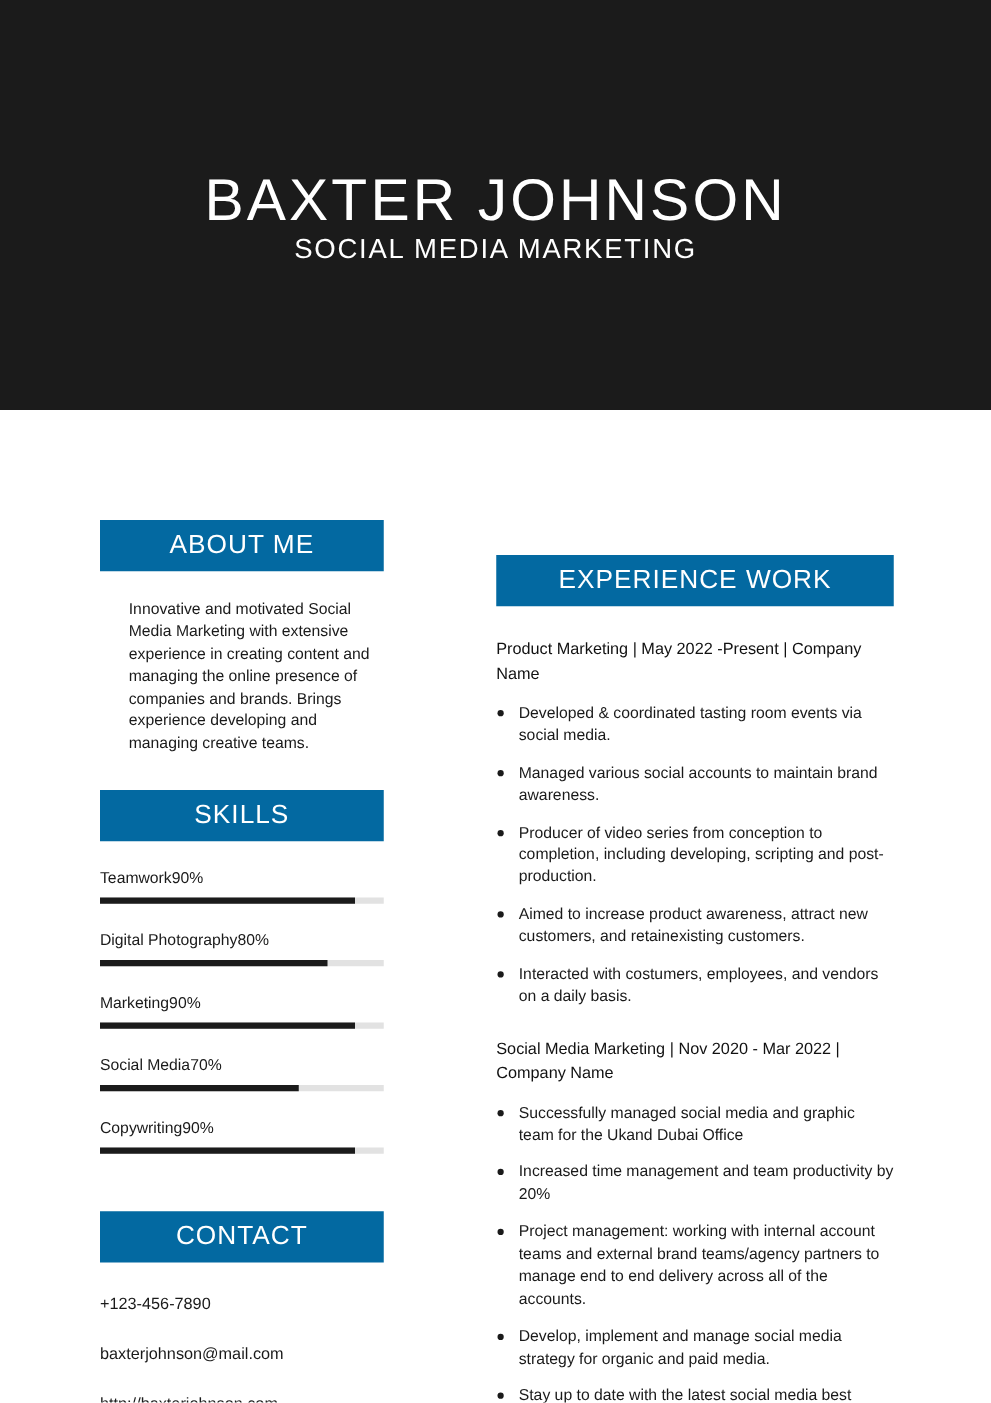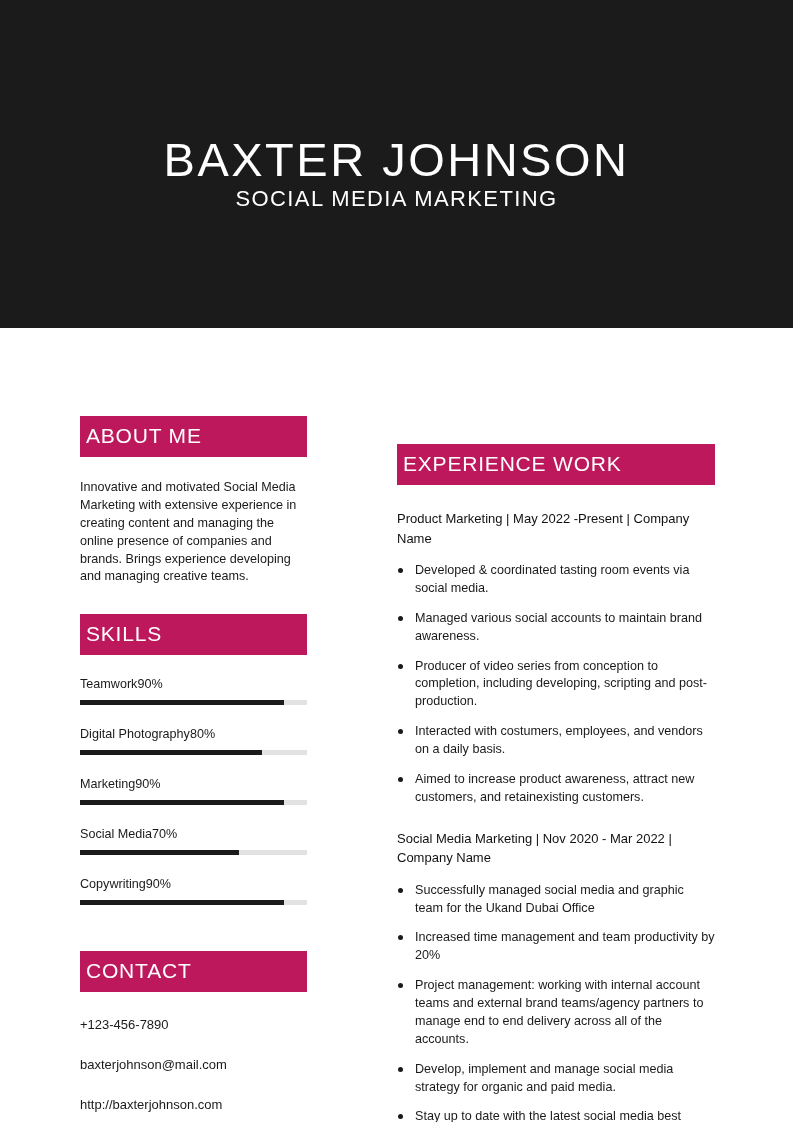--- a/index.html
+++ b/index.html
@@ -55,38 +55,40 @@
     flex: 0 0 227px;
   }
   .col-spacer { flex: 0 0 90px; }
   .col-right {
     flex: 1 1 auto;
     margin-top: 28px;
   }
 
   
   .bar {
-    background: #be185d;
+    background: #0369a1;
     color: #ffffff;
+    text-align: center;
     font-size: 21px;
     letter-spacing: 0.8px;
     padding: 9px 6px 10px;
     line-height: 1.05;
   }
   .bar-right {
     font-size: 21px;
     letter-spacing: 0.8px;
   }
 
   
   .about-text {
     font-size: 12.6px;
     line-height: 1.42;
     margin-top: 22px;
     color: #1a1a1a;
+    margin-left: 23px;
   }
 
   
   .skills { margin-top: 28px; }
   .skill {
     margin-top: 22px;
   }
   .skill-row {
     display: flex;
     align-items: baseline;
@@ -228,22 +230,22 @@
 
   <div class="col-right">
     <div class="bar bar-right">EXPERIENCE WORK</div>
 
     <div class="job">
       <div class="job-title">Product Marketing | May 2022 -Present | Company Name</div>
       <ul class="bullets">
         <li>Developed &amp; coordinated tasting room events via social media.</li>
         <li>Managed various social accounts to maintain brand awareness.</li>
         <li>Producer of video series from conception to completion, including developing, scripting and post-production.</li>
+        <li>Aimed to increase product awareness, attract new customers, and retainexisting customers.</li>
         <li>Interacted with costumers, employees, and vendors on a daily basis.</li>
-        <li>Aimed to increase product awareness, attract new customers, and retainexisting customers.</li>
       </ul>
     </div>
 
     <div class="job job-2">
       <div class="job-title">Social Media Marketing | Nov 2020 - Mar 2022 | Company Name</div>
       <ul class="bullets">
         <li>Successfully managed social media and graphic team for the Ukand Dubai Office</li>
         <li>Increased time management and team productivity by 20%</li>
         <li>Project management: working with internal account teams and external brand teams/agency partners to manage end to end delivery across all of the accounts.</li>
         <li>Develop, implement and manage social media strategy for organic and paid media.</li>

